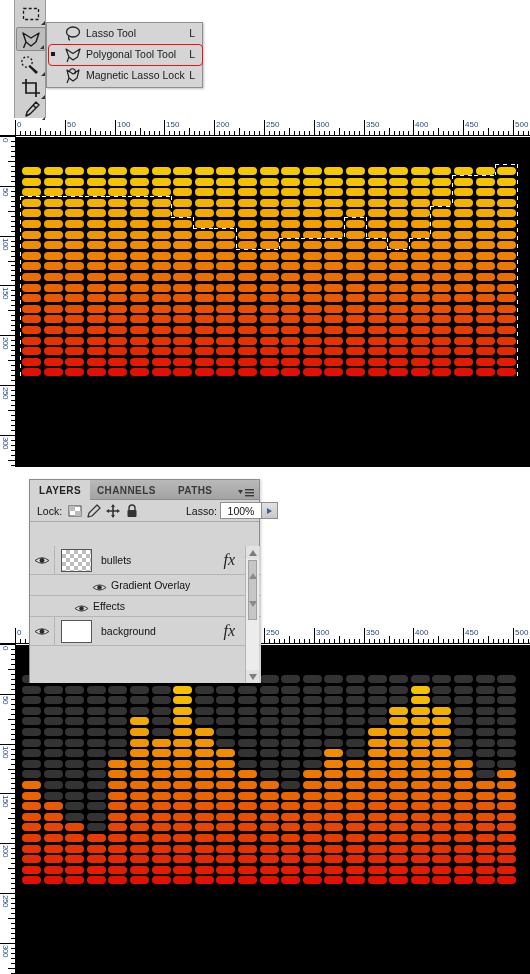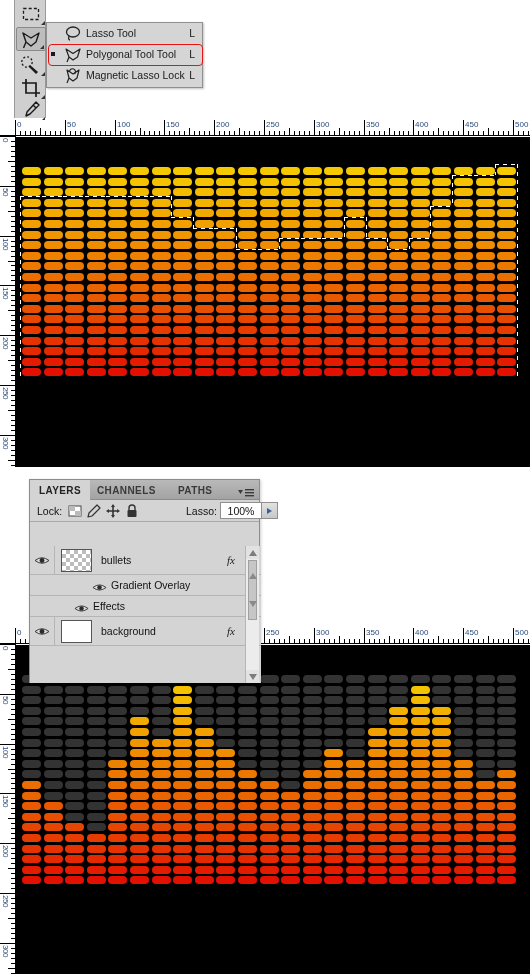--- a/index.html
+++ b/index.html
@@ -162,21 +162,21 @@
     border: 1px solid #555;
     background-image:
       linear-gradient(45deg,#bdbdbd 25%,transparent 25%,transparent 75%,#bdbdbd 75%),
       linear-gradient(45deg,#bdbdbd 25%,transparent 25%,transparent 75%,#bdbdbd 75%);
     background-size: 8px 8px; background-position: 0 0, 4px 4px; background-color: #fff;
   }
   .thumb.sel-th { outline: 2px solid #1b1b1b; }
   .thumb.white { background-image: none; background-color: #fff; }
   .lname { position: absolute; left: 71px; top: 50%; transform: translateY(-50%); font-size: 10.5px; color: #111; }
   .lrow.sel .lname { color: #fff; font-weight: bold; }
-  .fx { position: absolute; right: 26px; top: 50%; transform: translateY(-50%); font-size: 11px; font-style: italic; font-family: "Liberation Serif", serif; color: #222; }
+  .fx { position: absolute; right: 26px; top: 50%; transform: translateY(-50%); font-size: 16px; font-style: italic; font-family: "Liberation Serif", serif; color: #222; }
   .subname { position: absolute; top: 50%; transform: translateY(-50%); font-size: 10.5px; color: #111; }
 
   .scrollbar { position: absolute; right: 0; top: 66px; width: 14px; height: 137px; background: #ececec; border-left: 1px solid #b5b5b5; }
   .sb-arrow { position: absolute; left: 0; width: 13px; height: 13px; background: #e2e2e2; display: flex; align-items: center; justify-content: center; }
   .sb-thumb { position: absolute; left: 2px; width: 9px; background: #c6c6c6; border: 1px solid #a0a0a0; }
 </style>
 </head>
 <body>
 
 <div id="root">

